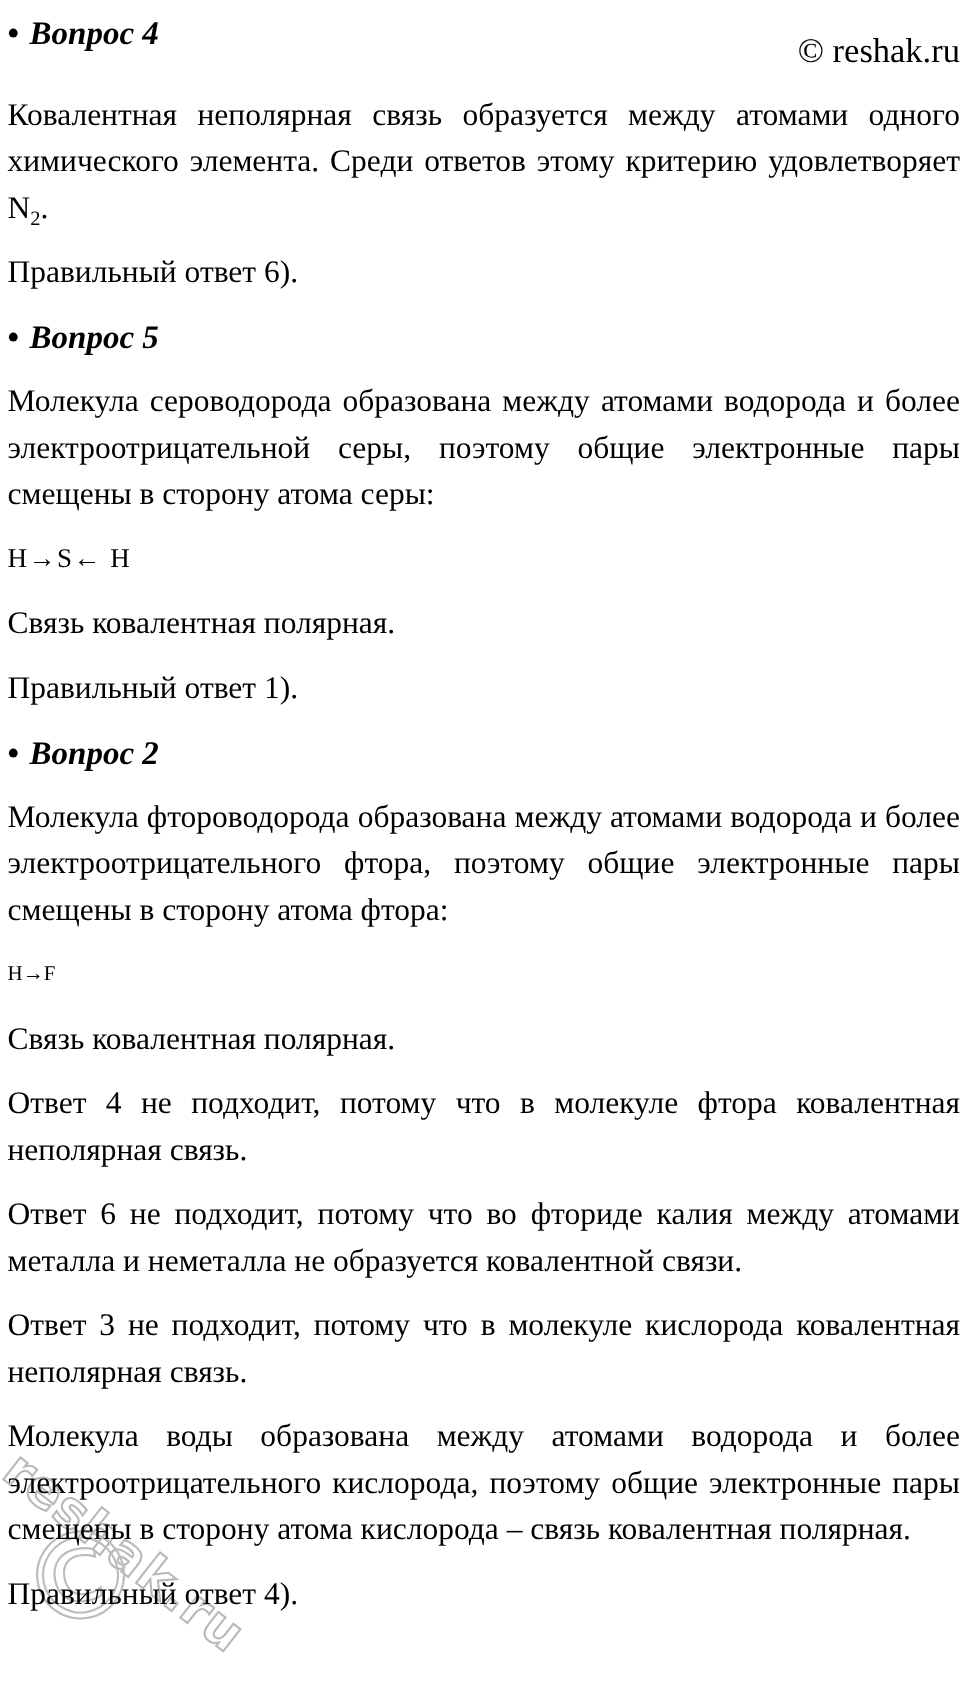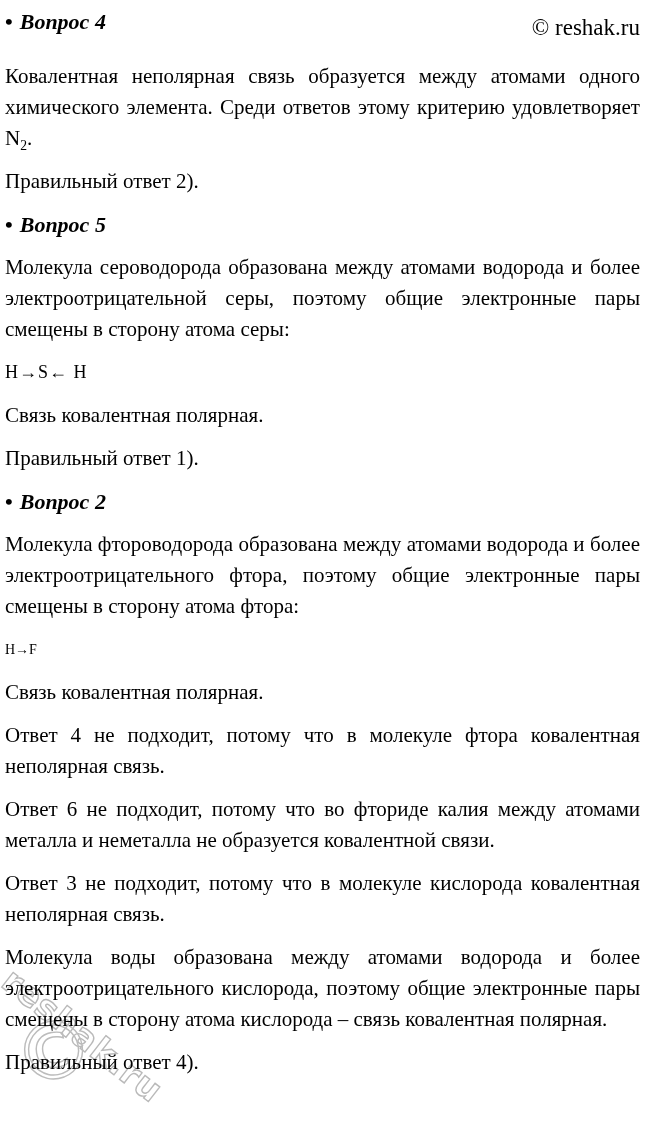--- a/index.html
+++ b/index.html
@@ -23,21 +23,21 @@
     color: #000000;
   }
   .content {
     position: relative;
     z-index: 1;
     padding: 6px 6px 0 5px;
   }
   .header-row {
     display: flex;
     justify-content: space-between;
-    align-items: center;
+    align-items: flex-end;
     margin: 0 0 12px 0;
     gap: 12px;
   }
   .q-heading {
     font-size: 22px;
     font-weight: bold;
     font-style: italic;
     margin: 8px 0 12px 0;
     line-height: 31px;
   }
@@ -125,21 +125,21 @@
 
   <div class="content">
 
     <div class="header-row">
       <h2 class="q-heading first"><span class="bullet">•</span><span>Вопрос 4</span></h2>
       <span class="brand">© reshak.ru</span>
     </div>
 
     <p class="para"><span>Ковалентная неполярная связь образуется между атомами одного химического элемента. Среди ответов этому критерию удовлетворяет N</span><sub>2</sub><span>.</span></p>
 
-    <p class="plain">Правильный ответ 2).</p>
+    <p class="plain">Правильный ответ 6).</p>
 
     <h2 class="q-heading"><span class="bullet">•</span><span>Вопрос 5</span></h2>
 
     <p class="para">Молекула сероводорода образована между атомами водорода и более электроотрицательной серы, поэтому общие электронные пары смещены в сторону атома серы:</p>
 
     <p class="formula-mono">H→S← H</p>
 
     <p class="plain">Связь ковалентная полярная.</p>
 
     <p class="plain">Правильный ответ 1).</p>

